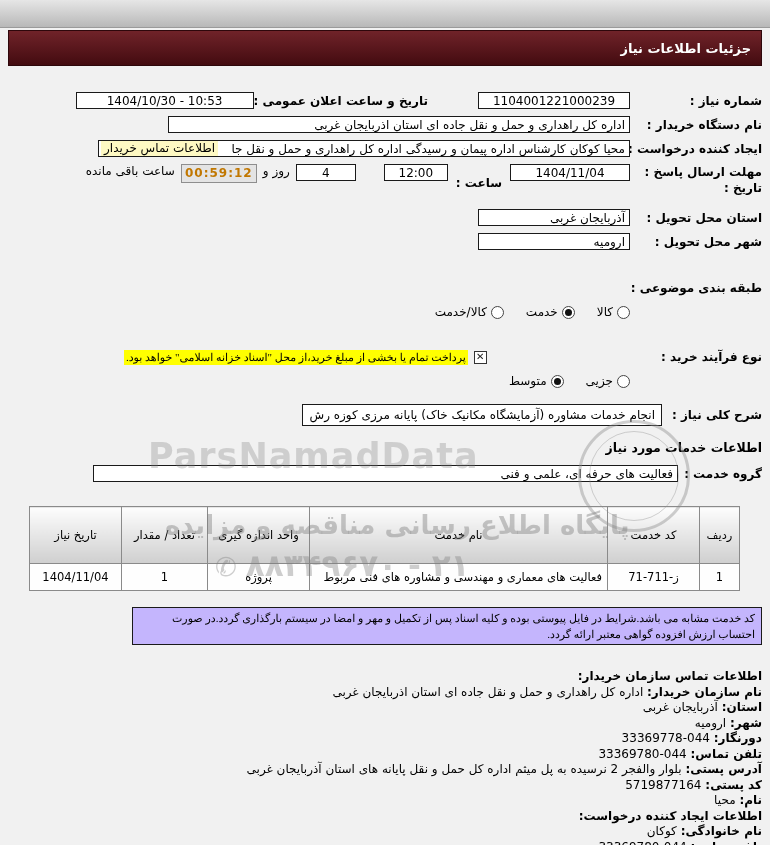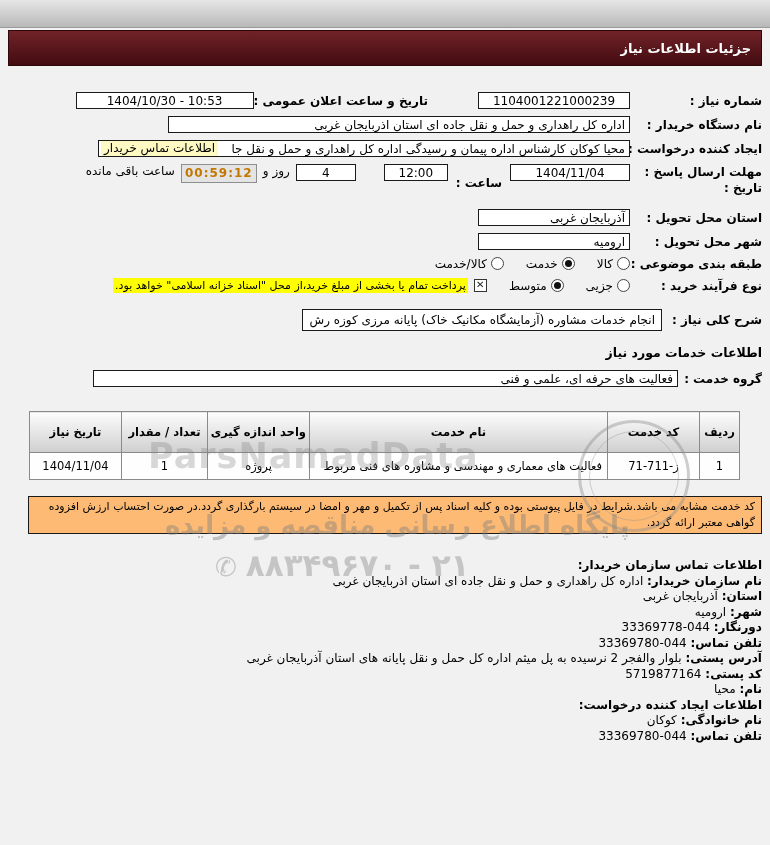--- a/index.html
+++ b/index.html
@@ -37,44 +37,44 @@
   .mx8{margin:12px 8px}.mx6{margin:0 6px}
   .mt16{margin-top:16px}
   .creator-box{position:relative}
   .creator-val{display:block;text-align:right}
   .contact-link{position:absolute;left:2px;top:0;background:#fef9c3;padding:0 3px;height:15px;line-height:15px;cursor:pointer;}
   .deadline-lbls div{line-height:16px}
   .countdown{
     width:74px;flex:none;text-align:center;height:17px;line-height:17px;
     border:1px solid #8e8e8e;background:#e4e4e4;color:#c17700;font-weight:bold;letter-spacing:1px;
   }
-  .opt{display:inline-flex;align-items:flex-start;margin-left:22px;cursor:pointer;}
+  .opt{display:inline-flex;align-items:flex-end;margin-left:22px;cursor:pointer;margin-top:48px;}
   .opt .optlbl{margin-right:4px}
   .radio{width:13px;height:13px;box-sizing:border-box;border:1px solid #444;border-radius:50%;background:#fff;
     display:inline-flex;align-items:center;justify-content:center;flex:none;}
   .radio.checked::before{content:"";width:7px;height:7px;border-radius:50%;background:#111;}
   .checkbox{width:13px;height:13px;box-sizing:border-box;border:1px solid #333;background:#fff;position:relative;flex:none;display:inline-block;}
   .checkbox.checked::before{content:"\2715";position:absolute;top:-1px;left:1px;font-size:10px;color:#222;}
-  .note{background:#ffff00;font-size:11px;white-space:nowrap;padding:1px 2px;margin-right:6px;}
+  .note{background:#ffff00;font-size:11px;white-space:nowrap;padding:1px 2px;margin-right:6px;font-family:Liberation Serif, serif;}
   .descbox{
     width:360px;flex:none;background:#fff;border:1px solid #1a1a1a;height:22px;line-height:20px;
     padding:0 6px;box-sizing:border-box;text-align:right;overflow:hidden;white-space:nowrap;
   }
   .section-title{margin:14px 0 10px;font-weight:bold;font-size:12.5px;text-align:right;}
   table.svc{width:710px;margin:24px 22px 0 0;border-collapse:collapse;font-size:11.5px;table-layout:fixed;}
   table.svc th{
     background:linear-gradient(180deg,#fdfdfd,#cfcfcf);border:1px solid #8a8a8a;
-    font-weight:bold;height:20px;padding:10px 3px;overflow:hidden;white-space:nowrap;
+    font-weight:normal;height:20px;padding:18px 3px;overflow:hidden;white-space:nowrap;
   }
   table.svc td{border:1px solid #8a8a8a;background:rgba(255,255,255,.92);height:24px;padding:1px 5px;text-align:center;overflow:hidden;white-space:nowrap;}
   table.svc td.name{text-align:right;}
   .notesrow{margin-top:16px}
   .notesbox{
-    flex:none;width:734px;background:#fdba74;border:1px solid #1a1a1a;min-height:36px;
-    padding:2px 6px;box-sizing:border-box;font-size:11px;line-height:16px;text-align:right;
+    flex:none;width:630px;background:#c4b5fd;border:1px solid #1a1a1a;min-height:36px;
+    padding:2px 6px;box-sizing:border-box;font-size:11px;line-height:16px;text-align:right;font-family:Liberation Serif, serif;
   }
   .contact{margin-top:24px;line-height:15.5px;font-size:12px;}
   .cline .clbl{font-weight:bold;}
   
   .watermark{position:absolute;inset:0;z-index:2;pointer-events:none;}
   .wm-latin{position:absolute;left:148px;top:436px;font-size:35px;font-weight:bold;letter-spacing:1px;
     color:rgba(125,125,125,0.30);direction:ltr;}
   .wm-circle{position:absolute;left:578px;top:420px;width:106px;height:106px;border-radius:50%;
     border:3px solid rgba(140,140,140,0.42);}
   .wm-circle::after{content:"";position:absolute;inset:8px;border:1px solid rgba(140,140,140,0.38);border-radius:50%;}

